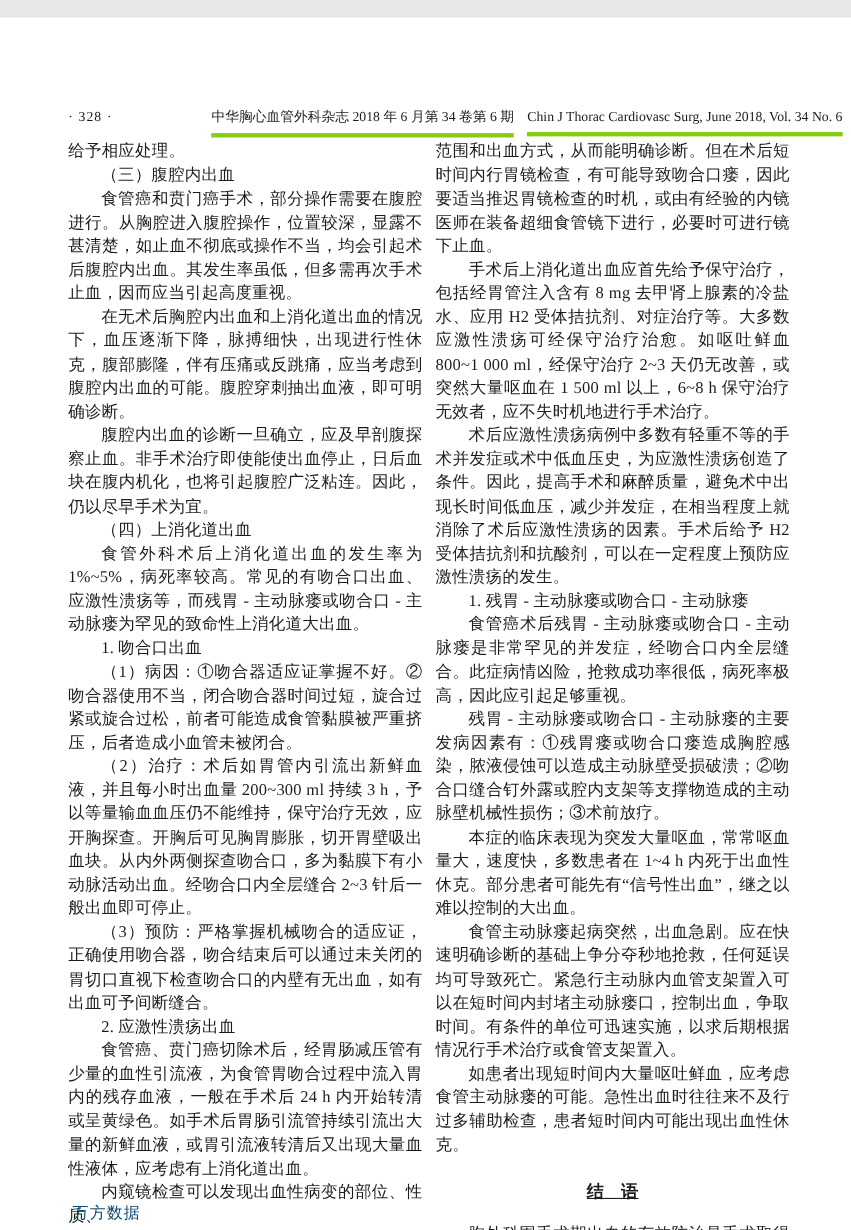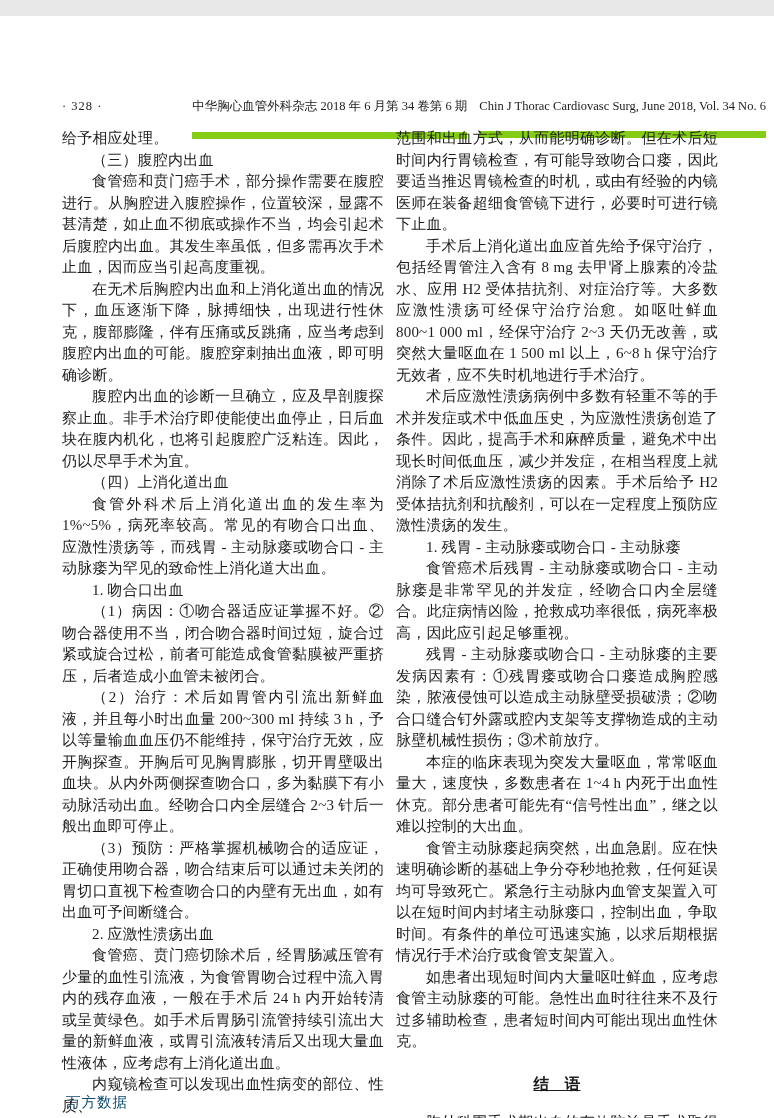--- a/index.html
+++ b/index.html
@@ -26,22 +26,22 @@
     display: flex;
     align-items: baseline;
     justify-content: space-between;
     font-size: 12.5px;
     white-space: nowrap;
   }
   .running-head .pageno {
     letter-spacing: 1px;
   }
   .running-head .jtitle {
-    border-bottom: 7px solid #84cc16;
-    padding-bottom: 17px;
+    border-bottom: 4px solid #84cc16;
+    padding-bottom: 6px;
   }
   .running-head .jtitle-cn { margin-left: 90px; }
   .running-head .jtitle-en { margin-left: 12px; }
   
   .body-columns {
     position: absolute;
     top: 112px;
     left: 62px;
     right: 56px;
     display: flex;

